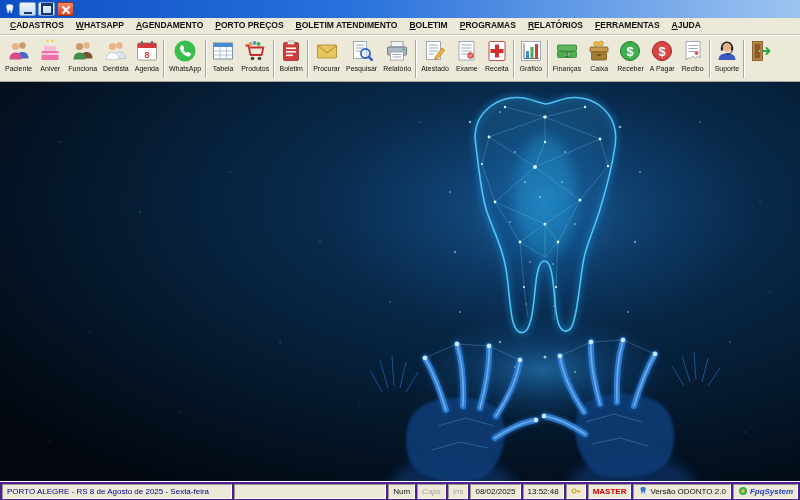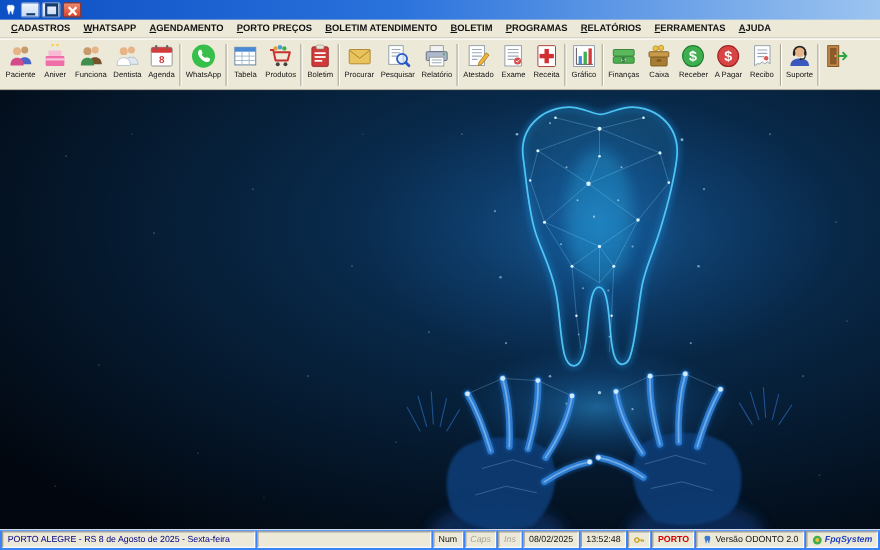--- a/index.html
+++ b/index.html
@@ -65,23 +65,23 @@
   }
   .tsep{
     width:1px;height:38px;background:#aca899;margin:0 2px 0 1px;
     box-shadow:1px 0 0 #fff;flex:0 0 1px;
   }
   
   .main{flex:1 1 auto;position:relative;background:#04111f;}
   .main svg{position:absolute;inset:0;width:100%;height:100%;display:block;}
   
   .statusbar{
-    height:19px;flex:0 0 19px;background:#3b82f6;
+    height:19px;flex:0 0 19px;background:#4c1d95;
     border-top:1px solid #fff;
-    display:flex;gap:2px;padding:1px 2px;
+    display:flex;align-items:center;gap:2px;padding:1px 2px;
     font-size:8px;color:#111;
   }
   .panel{
     height:15px;border:1px solid;border-color:#9a968a #fff #fff #9a968a;
     display:flex;align-items:center;gap:2px;padding:0 4px;white-space:nowrap;
     background:#ece9d8;
   }
   .p-loc{color:#000080;min-width:230px;}
   .p-spacer{flex:1;}
   .dim{color:#a8a49a;font-style:italic;}
@@ -580,21 +580,21 @@
     <div class="panel">08/02/2025</div>
     <div class="panel">13:52:48</div>
     <div class="panel">
       <span class="mini-ico">
         <svg viewBox="0 0 10 10">
             <circle cx="3" cy="5" r="2" fill="none" stroke="#c8a020" stroke-width="1.2"></circle>
             <path d="M5 5h4M7.5 5v1.8M9 5v1.4" stroke="#c8a020" stroke-width="1" fill="none"></path>
           </svg>
       </span>
     </div>
-    <div class="panel p-master">PORTO</div>
+    <div class="panel p-master">MASTER</div>
     <div class="panel">
       <span class="mini-ico">
         <svg viewBox="0 0 10 10">
             <path d="M2.8 1.6c.7-.6 1.5-.6 2.2-.2.7-.4 1.5-.4 2.2.2.9.8.6 2.1.2 3.1-.3.8-.5 1.8-.6 2.6-.1.6-.6.7-.8.1l-.4-1.6c-.1-.5-.8-.5-.9 0l-.4 1.6c-.2.6-.7.5-.8-.1-.1-.8-.3-1.8-.6-2.6-.4-1-.7-2.3.1-3.1z" fill="#3a78d0"></path>
           </svg>
       </span>
       <span>Versão ODONTO 2.0</span>
     </div>
     <div class="panel p-brand">
       <span class="mini-ico">

